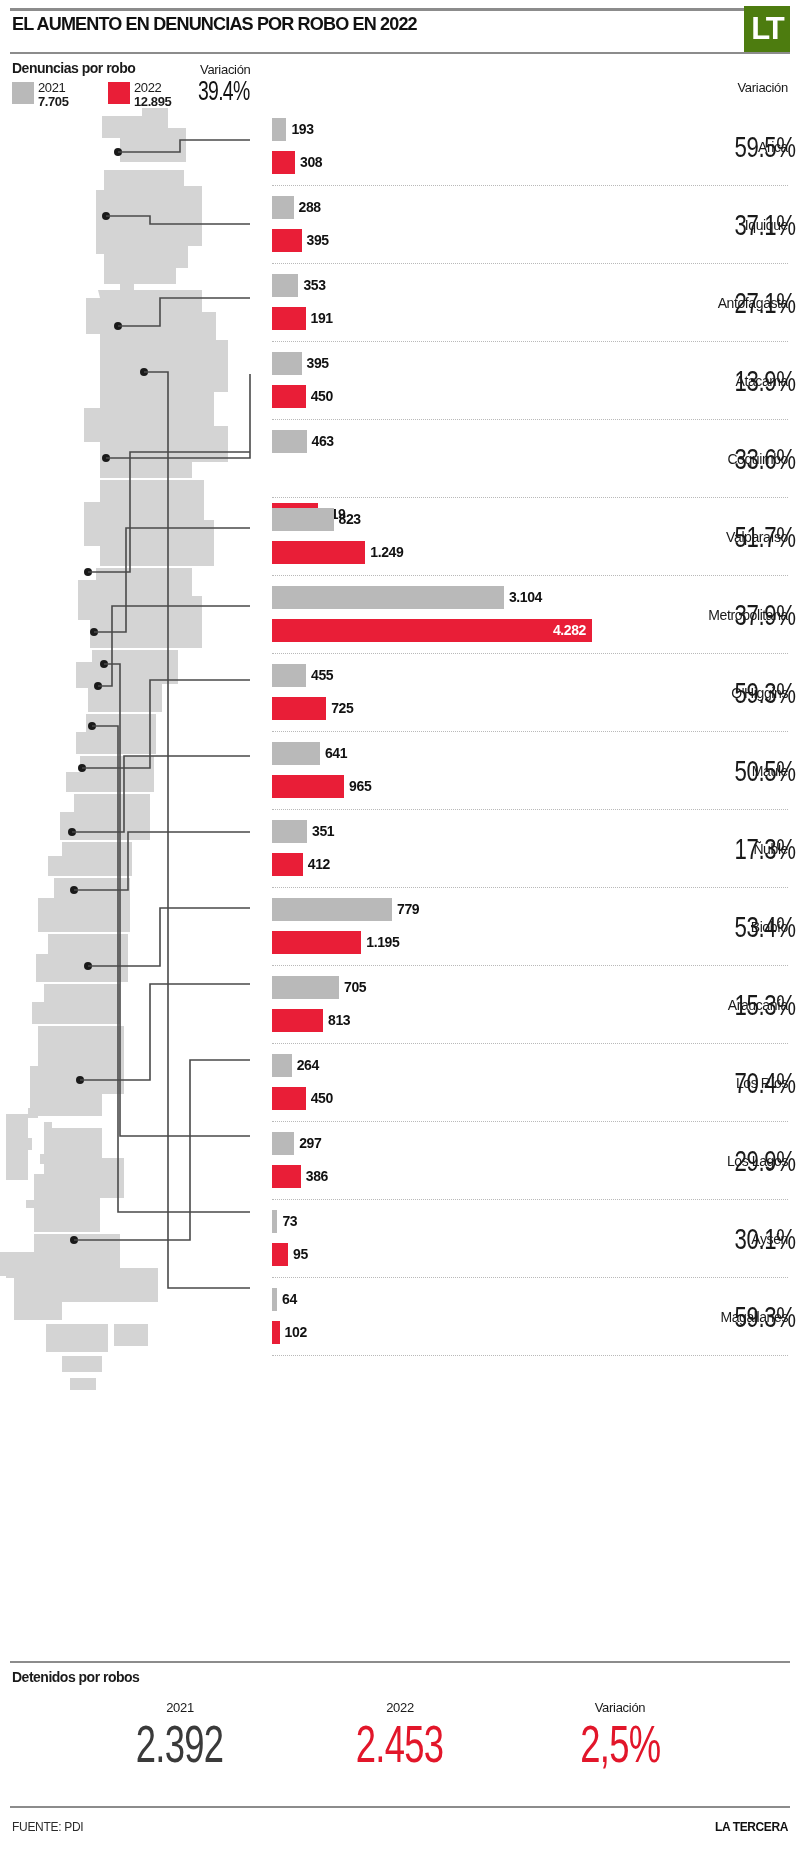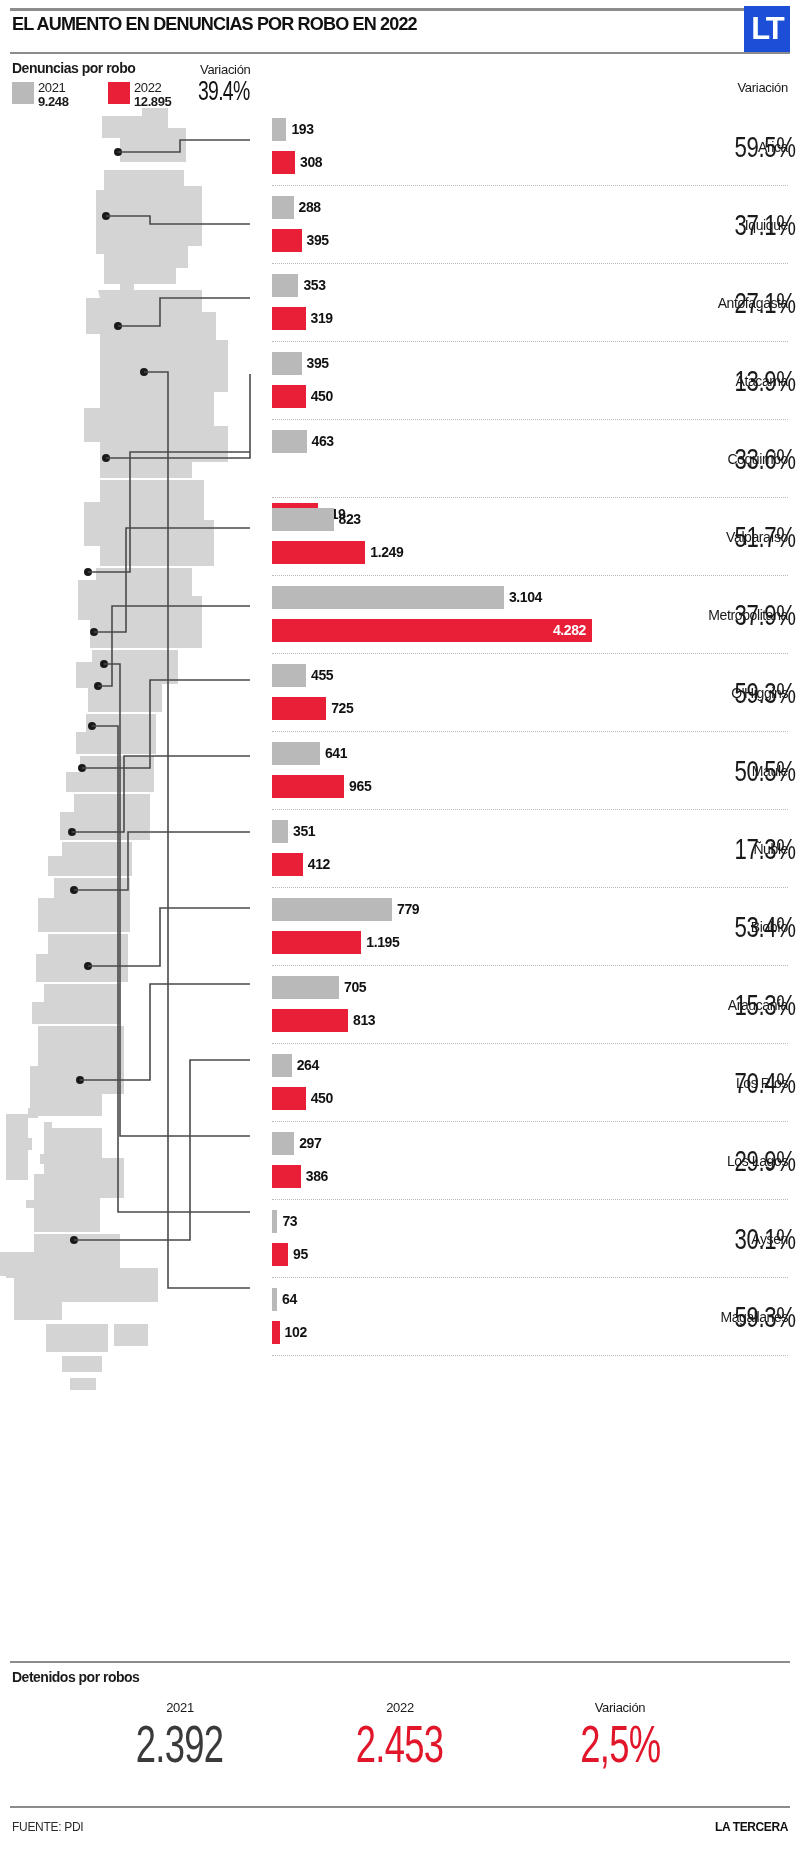--- a/index.html
+++ b/index.html
@@ -16,21 +16,21 @@
   .rule-top{position:absolute;left:10px;top:8px;width:780px;height:3px;background:#8c8c8c;}
   .rule-under-title{position:absolute;left:10px;top:52px;width:780px;height:2px;background:#8c8c8c;}
   .headline{
     position:absolute;left:12px;top:14px;width:620px;
     font-size:19px;font-weight:bold;letter-spacing:-0.9px;
     color:#111;line-height:1.1;
     transform:scaleX(0.95);transform-origin:left center;
   }
   .lt-logo{
     position:absolute;right:10px;top:6px;width:46px;height:46px;
-    background:#1d4ed8;color:#fff;font-weight:bold;font-size:31px;
+    background:#4d7c0f;color:#fff;font-weight:bold;font-size:31px;
     letter-spacing:-2px;line-height:46px;text-align:center;
   }
 
   
   .legend-title{
     position:absolute;left:12px;top:60px;font-size:14px;font-weight:bold;
     letter-spacing:-0.5px;
   }
   .legend-item{position:absolute;top:80px;}
   .legend-item .sw{width:22px;height:22px;display:block;position:absolute;left:0;top:2px;}
@@ -116,21 +116,21 @@
   <div class="rule-top"></div>
   <div class="headline">EL AUMENTO EN DENUNCIAS POR ROBO EN 2022</div>
   <div class="lt-logo">LT</div>
   <div class="rule-under-title"></div>
 
   <div class="legend-title">Denuncias por robo</div>
 
   <div class="legend-item" id="lg-2021">
     <span class="sw" style="background:#b9b9b9"></span>
     <span class="yr">2021</span>
-    <span class="tot">9.248</span>
+    <span class="tot">7.705</span>
   </div>
 
   <div class="legend-item" id="lg-2022">
     <span class="sw" style="background:#e91e37"></span>
     <span class="yr">2022</span>
     <span class="tot">12.895</span>
   </div>
 
   <div class="var-head-left">Variación</div>
   <div class="var-head-left-val">39.4%</div>
@@ -257,21 +257,21 @@
         <div class="pct"><span>37.1%</span></div>
         <div class="divider"></div>
       </div>
       <div class="row">
         <div class="rowlabel">Antofagasta</div>
         <div class="barwrap">
           <div class="bar y21" style="width: 26.3802px;">
             <span class="bval out">353</span>
           </div>
           <div class="bar y22" style="width: 33.5544px;">
-            <span class="bval out">319</span>
+            <span class="bval out">191</span>
           </div>
         </div>
         <div class="pct"><span>27.1%</span></div>
         <div class="divider"></div>
       </div>
       <div class="row">
         <div class="rowlabel">Atacama</div>
         <div class="barwrap">
           <div class="bar y21" style="width: 29.5189px;">
             <span class="bval out">395</span>
@@ -344,21 +344,21 @@
           <div class="bar y22" style="width: 72.1158px;">
             <span class="bval out">965</span>
           </div>
         </div>
         <div class="pct"><span>50.5%</span></div>
         <div class="divider"></div>
       </div>
       <div class="row">
         <div class="rowlabel">Ñuble</div>
         <div class="barwrap">
-          <div class="bar y21" style="width: 16px;">
+          <div class="bar y21" style="width: 35px;">
             <span class="bval out">351</span>
           </div>
           <div class="bar y22" style="width: 30.7894px;">
             <span class="bval out">412</span>
           </div>
         </div>
         <div class="pct"><span>17.3%</span></div>
         <div class="divider"></div>
       </div>
       <div class="row">
@@ -373,21 +373,21 @@
         </div>
         <div class="pct"><span>53.4%</span></div>
         <div class="divider"></div>
       </div>
       <div class="row">
         <div class="rowlabel">Araucanía</div>
         <div class="barwrap">
           <div class="bar y21" style="width: 67px;">
             <span class="bval out">705</span>
           </div>
-          <div class="bar y22" style="width: 76px;">
+          <div class="bar y22" style="width: 51px;">
             <span class="bval out">813</span>
           </div>
         </div>
         <div class="pct"><span>15.3%</span></div>
         <div class="divider"></div>
       </div>
       <div class="row">
         <div class="rowlabel">Los Ríos</div>
         <div class="barwrap">
           <div class="bar y21" style="width: 19.7291px;">

